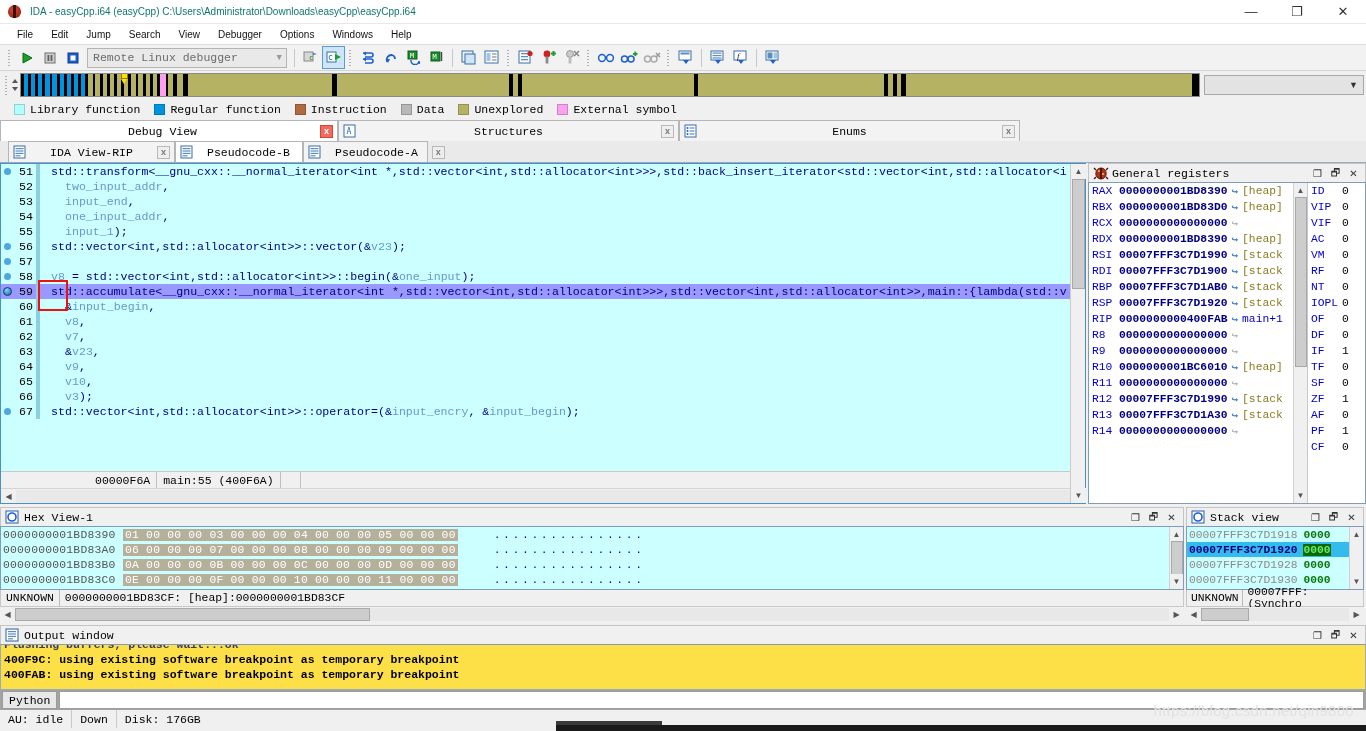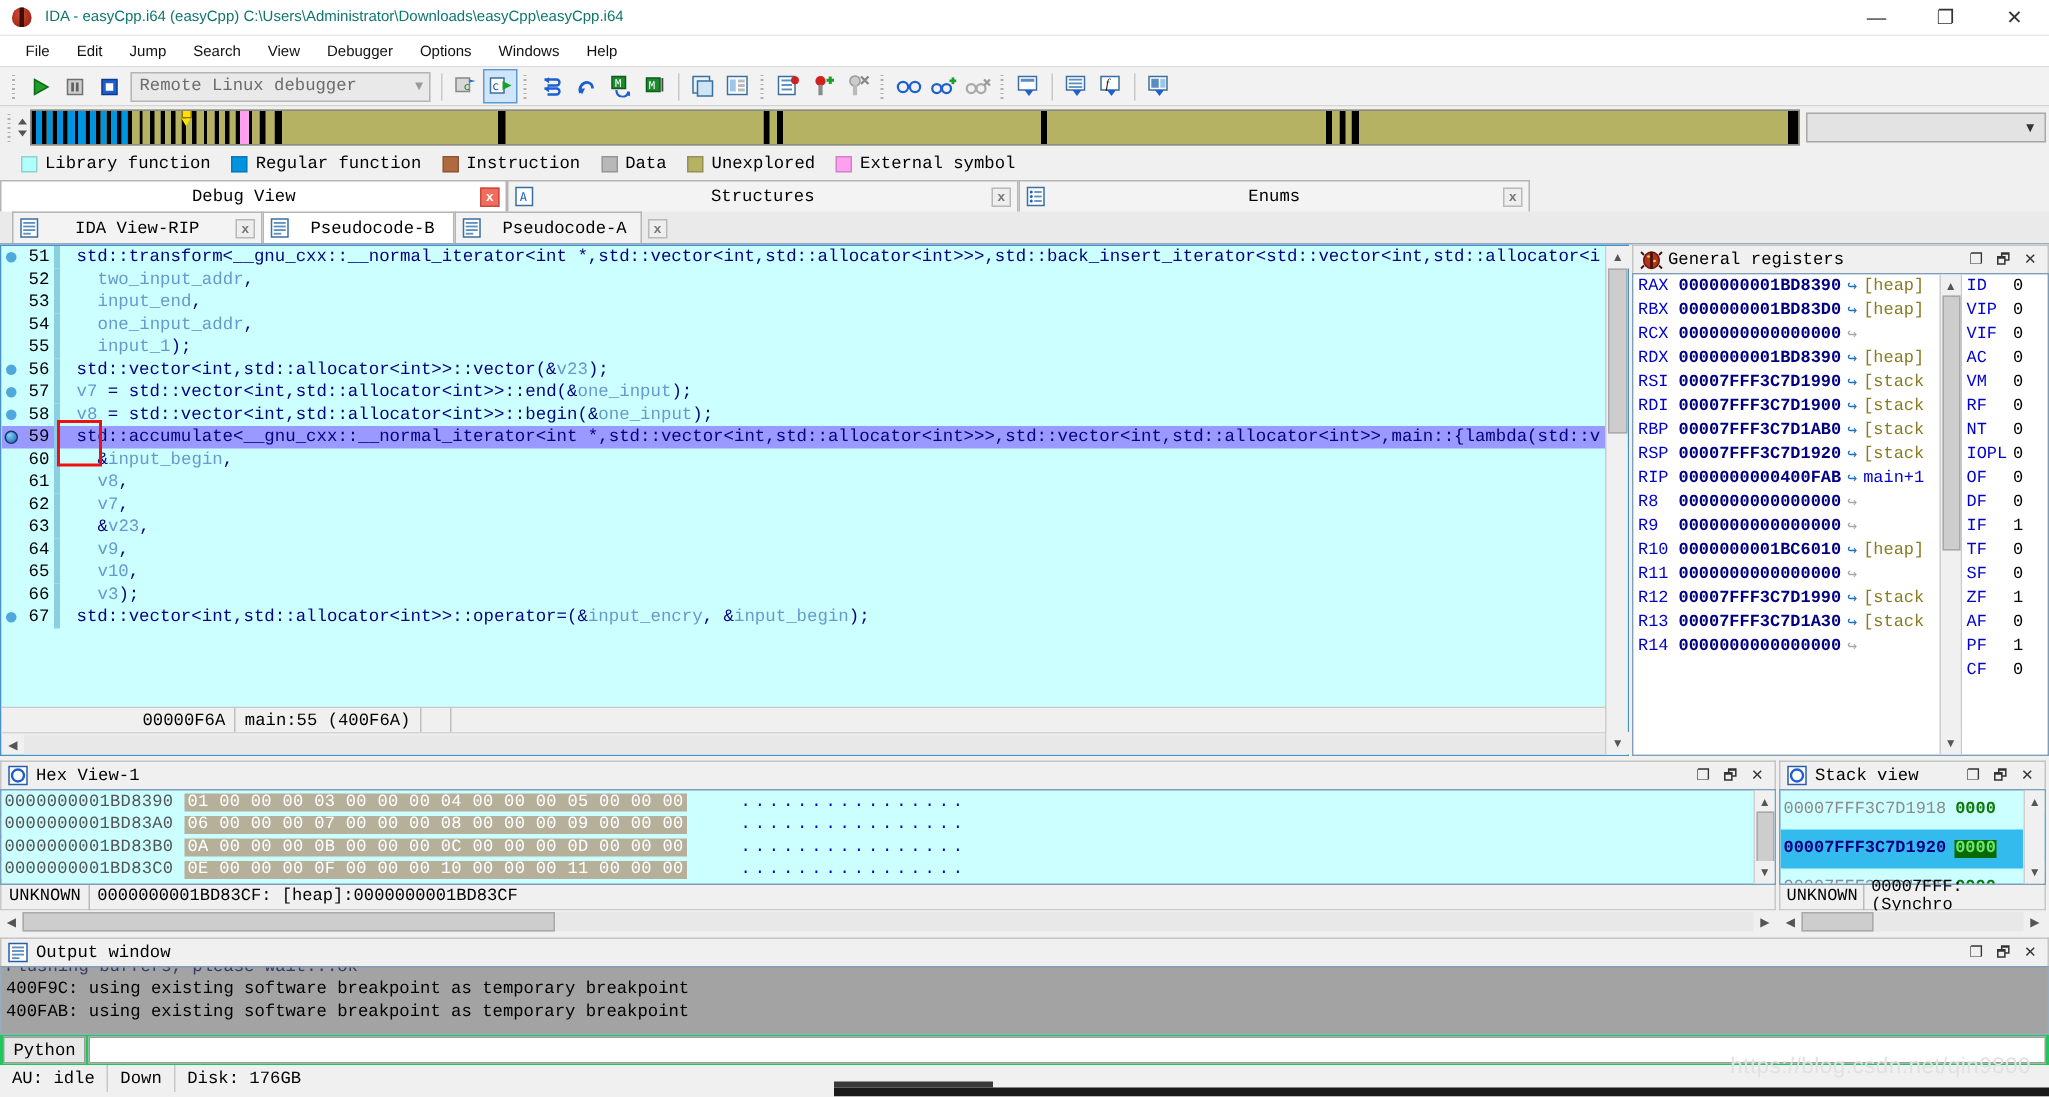--- a/index.html
+++ b/index.html
@@ -127,40 +127,40 @@
   #hexscroll .thumb{position:absolute;top:14px;left:1px;width:12px;height:40px;background:#cdcdcd;border:1px solid #a9a9a9;}
   #hexstatus{height:17px;background:#f0f0f0;border:1px solid #c8c8c8;border-top:none;display:flex;align-items:center;
              font-family:"Liberation Mono",monospace;font-size:11.4px;}
   #hexstatus .seg{padding:0 5px;border-right:1px solid #bbb;height:17px;display:flex;align-items:center;}
   #hexhs{height:15px;background:#f0f0f0;display:flex;align-items:center;}
   #hexhs .track{flex:1;height:13px;background:#e8e8e8;position:relative;}
   #hexhs .thumb{position:absolute;left:0;top:0;width:355px;height:13px;background:#cdcdcd;border:1px solid #a9a9a9;}
   #stackpanel{width:178px;margin-left:2px;display:flex;flex-direction:column;}
   #stackbody{flex:1;border:1px solid #7f9db9;background:#ccffff;display:flex;overflow:hidden;}
   #stacklines{flex:1;overflow:hidden;}
-  .srow{height:26px;display:flex;align-items:center;font-family:"Liberation Mono",monospace;font-size:11.3px;white-space:nowrap;}
+  .srow{height:15px;display:flex;align-items:center;font-family:"Liberation Mono",monospace;font-size:11.3px;white-space:nowrap;}
   .saddr{color:#8a8a8a;padding-left:2px;}
   .sval{color:#0a7a0a;font-weight:bold;margin-left:6px;}
   .srow.sel{background:#33bbee;}
   .srow.sel .saddr{color:#00007f;font-weight:bold;}
   .srow.sel .sval{background:#076a07;color:#6ce86c;}
   #stackscroll{width:14px;background:#f0f0f0;border-left:1px solid #d0d0d0;position:relative;flex:none;}
   #stackscroll .thumb{position:absolute;top:55px;left:1px;width:12px;height:22px;background:#cdcdcd;border:1px solid #a9a9a9;}
   #stackstatus{height:17px;background:#f0f0f0;border:1px solid #c8c8c8;border-top:none;display:flex;align-items:center;
                font-family:"Liberation Mono",monospace;font-size:11.3px;}
   #stackstatus .seg{padding:0 4px;border-right:1px solid #bbb;height:17px;display:flex;align-items:center;}
   #stackhs{height:15px;background:#f0f0f0;display:flex;align-items:center;}
   #stackhs .track{flex:1;height:13px;background:#e8e8e8;position:relative;}
   #stackhs .thumb{position:absolute;left:0;top:0;width:48px;height:13px;background:#cdcdcd;border:1px solid #a9a9a9;}
   
   #outpanel{margin-top:3px;display:flex;flex-direction:column;height:85px;justify-content:space-between;}
-  #outbody{flex:1;border:1px solid #9ab;border-top:1px solid #7f9db9;background:#a3a3a3;overflow:hidden;position:relative;}
+  #outbody{flex:1;border:1px solid #9ab;border-top:1px solid #7f9db9;background:#fde047;overflow:hidden;position:relative;font-weight:bold;}
   .orow{height:15px;font-family:"Liberation Mono",monospace;font-size:11.5px;color:#000;padding-left:3px;white-space:nowrap;}
   .orow.clip{color:#3a3a6a;}
-  #pyrow{height:20px;display:flex;align-items:center;background:#22c55e;}
+  #pyrow{height:20px;display:flex;align-items:center;background:#a3a3a3;}
   #pybtn{height:18px;border:1px solid #9c9c9c;background:#e8e8e8;display:flex;align-items:center;padding:0 6px;
          font-family:"Liberation Mono",monospace;font-size:11.5px;margin-left:2px;}
   #pyinput{flex:1;height:18px;border:1px solid #9c9c9c;background:#fff;margin-left:2px;margin-right:2px;}
   
   #statusbar{height:18px;background:#f0f0f0;display:flex;align-items:center;font-family:"Liberation Mono",monospace;font-size:11.5px;}
   #statusbar .seg{padding:0 8px;height:18px;display:flex;align-items:center;border-right:1px solid #c8c8c8;}
   
   #darkstrip{position:absolute;left:556px;bottom:0;width:810px;height:6px;background:#1a1a1a;}
   #darkstrip2{position:absolute;left:556px;bottom:6px;width:106px;height:4px;background:#3a3a3a;}
   #watermark{position:absolute;right:12px;bottom:12px;font-family:"Liberation Sans",sans-serif;font-size:15px;
@@ -594,21 +594,20 @@
           <div class="lnum">56</div>
           <div class="gutbar"></div>
           <div class="ctext pl" style="padding-left: 7px;">std::vector&lt;int,std::allocator&lt;int&gt;&gt;::vector(&amp;<span class="var">v23</span>);</div>
         </div>
         <div class="cline">
           <div class="bpdot">
             <i></i>
           </div>
           <div class="lnum">57</div>
           <div class="gutbar"></div>
-          <div class="ctext pl" style="padding-left: 7px;"><span class="var">v7</span> = std::vector&lt;int,std::allocator&lt;int&gt;&gt;::end(&amp;<span class="var">one_input</span>);</div>
         </div>
         <div class="cline">
           <div class="bpdot">
             <i></i>
           </div>
           <div class="lnum">58</div>
           <div class="gutbar"></div>
           <div class="ctext pl" style="padding-left: 7px;"><span class="var">v8</span> = std::vector&lt;int,std::allocator&lt;int&gt;&gt;::begin(&amp;<span class="var">one_input</span>);</div>
         </div>
         <div class="cline hl">

